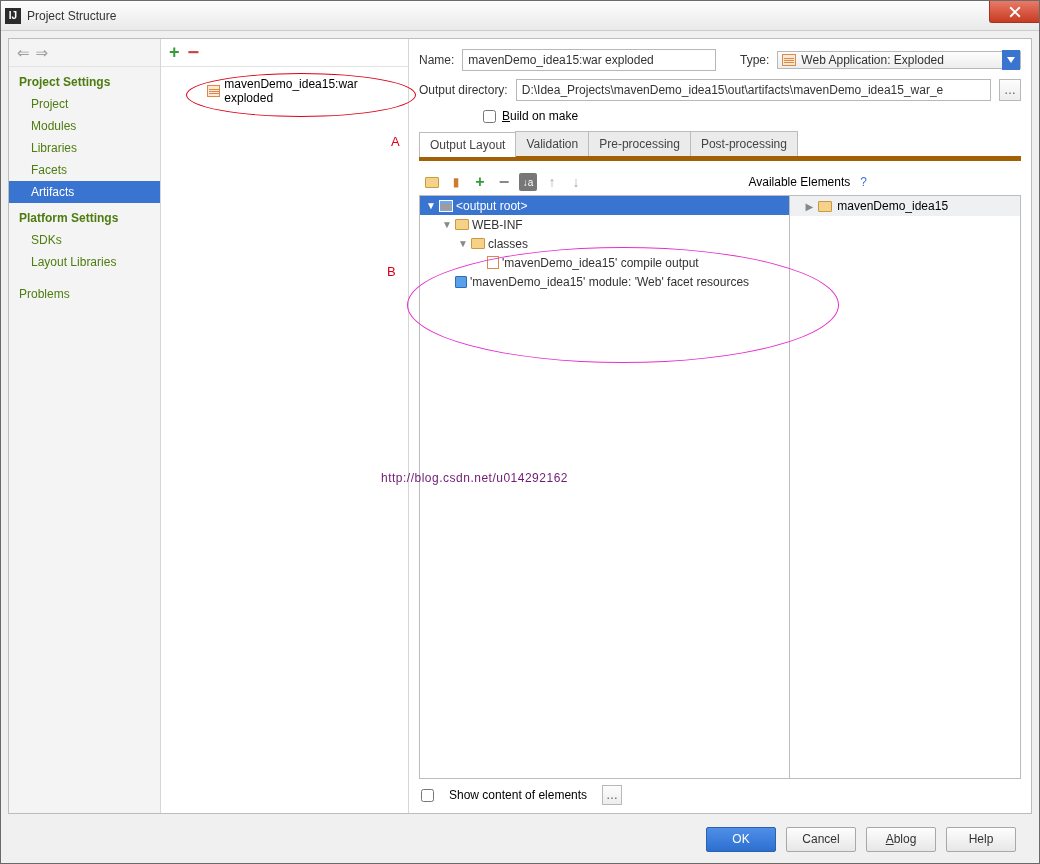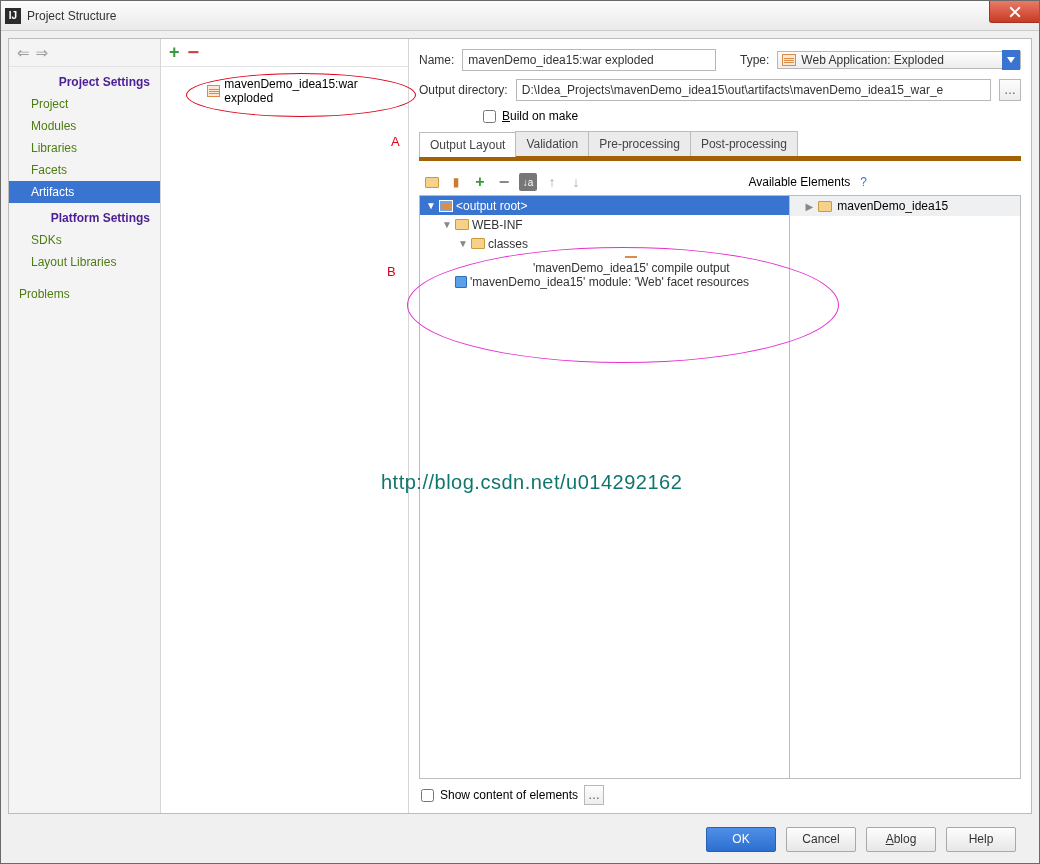--- a/index.html
+++ b/index.html
@@ -10,21 +10,21 @@
 .titlebar .title{color:#333;}
 .winbtns{position:absolute;right:0;top:0;height:22px;display:flex;}
 .winbtn{width:46px;height:22px;border:1px solid #bcbcbc;border-top:none;border-right:none;background:linear-gradient(#f3f3f3,#e9e9e9);display:flex;align-items:center;justify-content:center;color:#555;font-size:11px;}
 .winbtn.close{background:linear-gradient(#e97a67,#c83b22);color:#fff;border-color:#a03324;width:50px;border-top-right-radius:0;border-bottom-left-radius:3px;}
 .winbtn svg{width:12px;height:12px;}
 .body{flex:1;display:flex;flex-direction:column;padding:7px;}
 .main{flex:1;display:flex;border:1px solid #bcbcbc;background:#fff;margin-bottom:8px;position:relative;}
 .sidebar{width:152px;border-right:1px solid #d6d6d6;background:#f4f4f4;display:flex;flex-direction:column;}
 .sb-nav{height:28px;display:flex;align-items:center;gap:6px;padding:0 8px;border-bottom:1px solid #e3e3e3;}
 .sb-nav .arrow{color:#9e9e9e;font-size:15px;cursor:default;}
-.sb-section{color:#4c1d95;font-weight:bold;padding:8px 10px 4px 10px;text-align:right;}
+.sb-section{color:#4d7c0f;font-weight:bold;padding:8px 10px 4px 10px;}
 .sb-item{padding:4px 10px 4px 22px;color:#4d7c0f;cursor:default;}
 .sb-item.sel{background:#3874d0;color:#fff;}
 .sb-gap{height:10px;}
 .middle{width:248px;border-right:1px solid #d6d6d6;position:relative;background:#fff;}
 .mid-tb{height:28px;display:flex;align-items:center;gap:8px;padding:0 8px;border-bottom:1px solid #e3e3e3;}
 .plus{color:#3a9a3a;font-size:18px;font-weight:bold;}
 .minus{color:#c44;font-size:20px;font-weight:bold;}
 .art-item{display:flex;align-items:center;gap:4px;padding:4px 8px 4px 46px;margin-top:6px;}
 .ico-box{width:14px;height:12px;border:1px solid #d98b4a;background:#fbe7d4;display:inline-block;position:relative;}
 .ico-box::after{content:"";position:absolute;left:1px;top:3px;width:10px;height:1px;background:#d98b4a;box-shadow:0 2px 0 #d98b4a,0 4px 0 #d98b4a;}
@@ -62,28 +62,28 @@
 .avail-pane{flex:1;border:1px solid #bcbcbc;border-left:none;background:#fff;}
 .tree-row{display:flex;align-items:center;height:19px;padding-left:6px;gap:3px;color:#333;}
 .tree-row.sel{background:#3874d0;color:#fff;}
 .tri{width:10px;text-align:center;color:#888;font-size:10px;}
 .tri.sel{color:#fff;}
 .fold{width:14px;height:11px;background:#f6d18a;border:1px solid #c99b3e;border-radius:1px;}
 .doc{width:12px;height:13px;background:#fff;border:1px solid #d98b4a;}
 .mod{width:12px;height:12px;background:#5aa0e8;border:1px solid #2a6fb8;border-radius:1px;}
 .indent1{padding-left:22px;}
 .indent2{padding-left:38px;}
-.indent3{padding-left:54px;flex-direction:column;}
+.indent3{padding-left:54px;}
 .avail-row{display:flex;align-items:center;height:20px;padding-left:16px;gap:5px;background:#eef0f2;}
 .avail-row .fold{background:#f6d18a;}
-.showrow{display:flex;align-items:center;gap:6px;padding:6px 2px 2px 2px;}
+.showrow{display:flex;align-items:center;gap:15px;padding:6px 2px 2px 2px;}
 .footer{height:34px;display:flex;align-items:center;justify-content:flex-end;gap:10px;padding-right:16px;}
 .btn{min-width:70px;height:25px;border:1px solid #a8a8a8;background:linear-gradient(#fdfdfd,#e7e7e7);border-radius:2px;color:#333;display:flex;align-items:center;justify-content:center;cursor:default;}
 .btn.primary{background:linear-gradient(#4f8fe8,#2d6fd0);color:#fff;border-color:#2a62b0;}
-.watermark{position:absolute;left:372px;top:432px;color:#0f766e;font-size:20px;font-family:Arial;letter-spacing:0.5px;pointer-events:none;}
+.watermark{position:absolute;left:372px;top:432px;color:#701a75;font-size:12px;font-family:Arial;letter-spacing:0.5px;pointer-events:none;}
 </style>
 </head>
 <body>
 
 <div class="dialog">
   <div class="titlebar">
     <span class="t-icon">IJ</span>
     <span class="title">Project Structure</span>
     <div class="winbtns">
       <div class="winbtn close">

